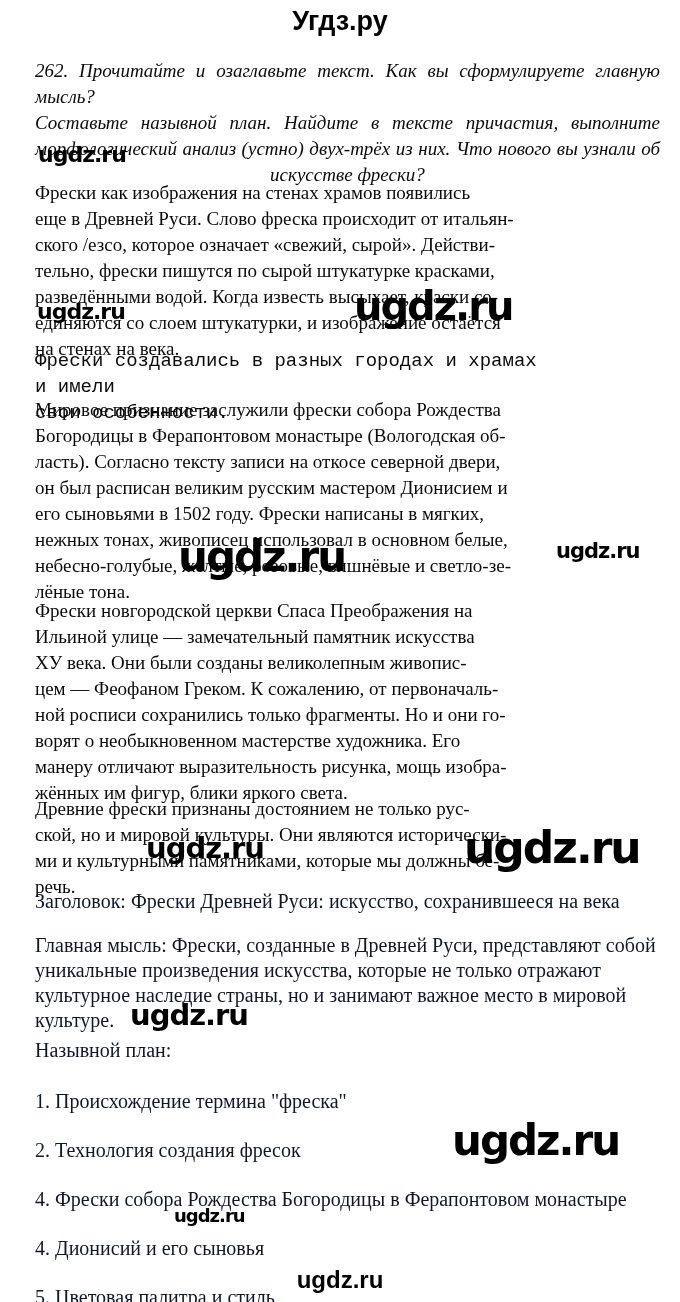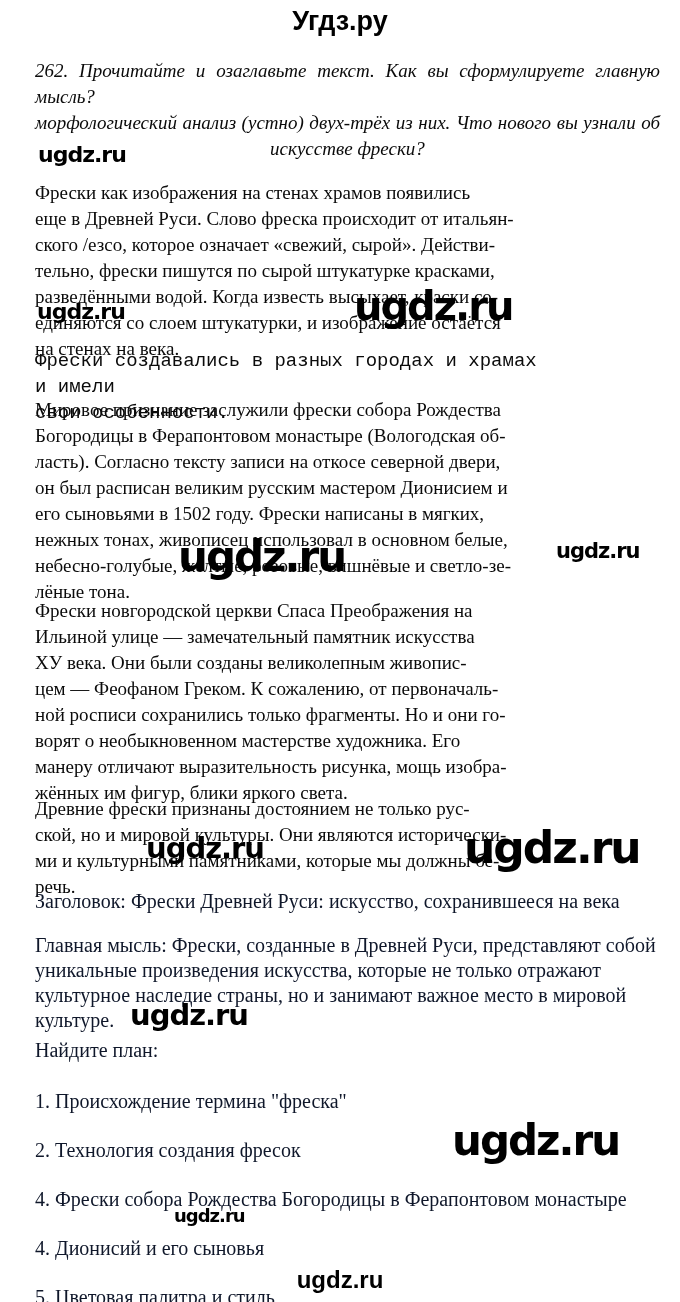--- a/index.html
+++ b/index.html
@@ -85,20 +85,21 @@
 </style>
 </head>
 <body>
 
 <div class="page">
 
   <div class="abs header">Угдз.ру</div>
 
   <div class="abs task">
     <div class="tline just">262. Прочитайте и озаглавьте текст. Как вы сформулируете главную мысль?</div>
+    <div class="tline just">Составьте назывной план. Найдите в тексте причастия, выполните</div>
     <div class="tline just">морфологический анализ (устно) двух-трёх из них. Что нового вы узнали об</div>
     <div class="tline last">искусстве фрески?</div>
   </div>
 
   <div class="wm wm-a">ugdz.ru</div>
 
   <div class="abs book p1">Фрески как изображения на стенах храмов появились
 еще в Древней Руси. Слово фреска происходит от итальян-
 ского /езсо, которое означает «свежий, сырой». Действи-
 тельно, фрески пишутся по сырой штукатурке красками,
@@ -143,21 +144,21 @@
 
   <div class="abs typed zag">Заголовок: Фрески Древней Руси: искусство, сохранившееся на века</div>
 
   <div class="abs typed glav">Главная мысль: Фрески, созданные в Древней Руси, представляют собой
 уникальные произведения искусства, которые не только отражают
 культурное наследие страны, но и занимают важное место в мировой
 культуре.</div>
 
   <div class="wm wm-h">ugdz.ru</div>
 
-  <div class="abs typed plan-title">Найдите план:</div>
+  <div class="abs typed plan-title">Назывной план:</div>
 
   <div class="abs typed plan-items">
     <div class="pitem">1. Происхождение термина "фреска"</div>
     <div class="pitem">2. Технология создания фресок</div>
     <div class="pitem">4. Фрески собора Рождества Богородицы в Ферапонтовом монастыре</div>
     <div class="pitem">4. Дионисий и его сыновья</div>
     <div class="pitem">5. Цветовая палитра и стиль</div>
     
     
     

